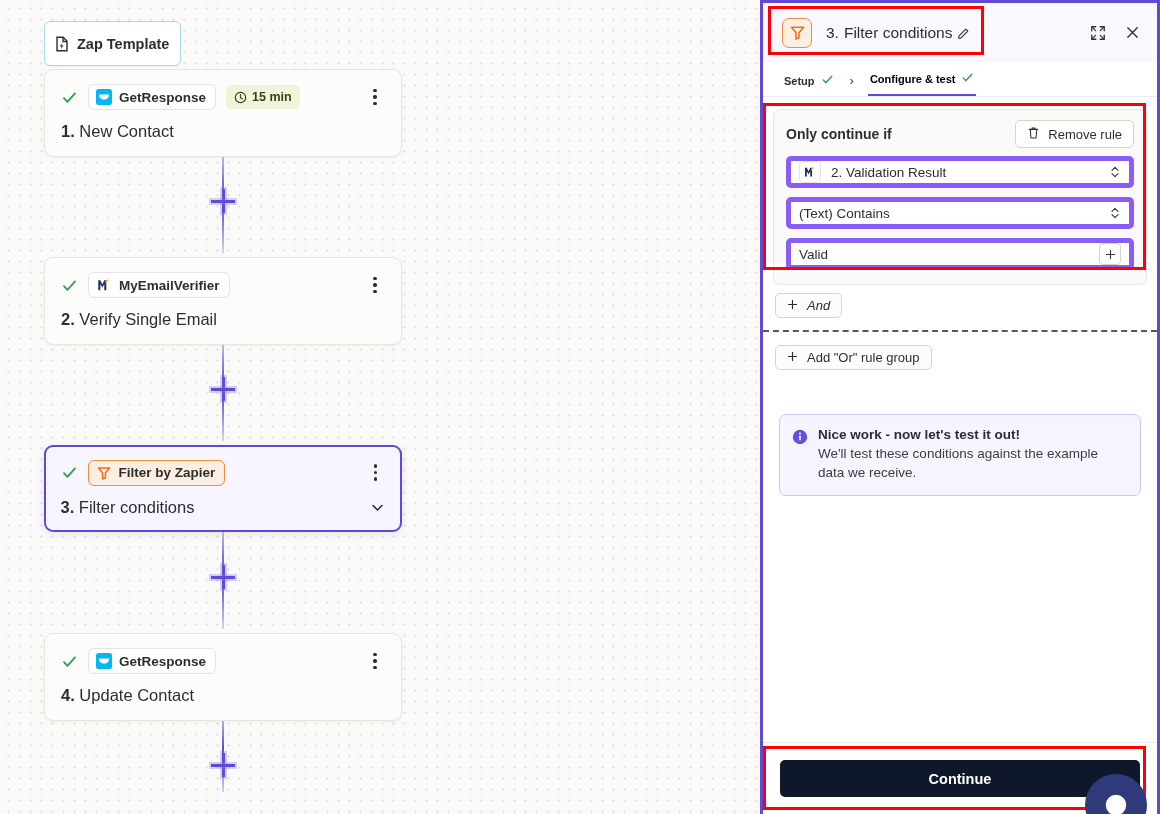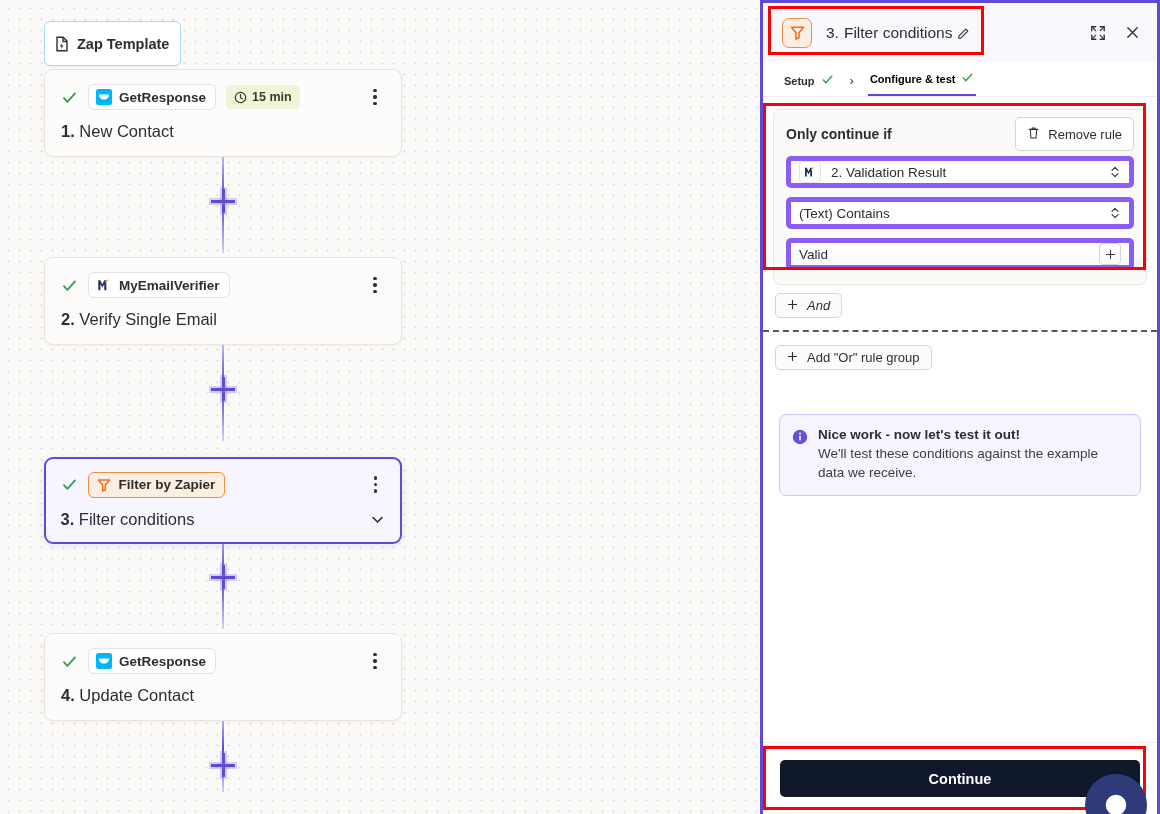--- a/index.html
+++ b/index.html
@@ -53,21 +53,20 @@
     position: absolute; left: 44px; width: 358px;
     background: #fdfcfb; border: 1px solid #e8e4df; border-radius: 9px;
     box-shadow: 0 1px 3px rgba(0,0,0,0.05);
     padding: 14px 16px 15px 16px;
     text-align: right;
   }
   .card.selected {
     background: #f7f5ff; border: 2.5px solid #5f49d6;
     box-shadow: 0 2px 8px rgba(95,73,214,0.12);
     padding: 12.5px 14.5px 13.5px 14.5px;
-    margin-top: 12px;
   }
   .card-row1 { display: flex; align-items: center; gap: 10px; position: relative; }
   .check { width: 17px; height: 17px; flex: none; }
   .app-chip {
     display: inline-flex; align-items: center; gap: 7px;
     height: 26px; padding: 0 9px 0 7px;
     background: #ffffff; border: 1px solid #e6e2dd; border-radius: 6px;
     font-size: 13.5px; font-weight: bold; color: #2d2e2e; white-space: nowrap;
   }
   .app-chip.filter-chip { background: #fdeee2; border: 1px solid #ef8c3f; }
@@ -133,21 +132,21 @@
   .panel-body { flex: 1; position: relative; overflow: hidden; background: #ffffff; }
 
   .rule-card {
     margin: 12px 10px 0 10px; background: #fbfaf9;
     border: 1px solid #e9e6e1; border-radius: 7px; padding: 11px 12px 14px 12px;
   }
   .rule-head { display: flex; align-items: center; justify-content: space-between; height: 26px; }
   .rule-head-title { font-size: 14px; font-weight: bold; color: #2d2e2e; }
   .btn-outline {
     display: inline-flex; align-items: center; gap: 8px;
-    height: 34px; padding: 12px 11px; background: #ffffff;
+    height: 28px; padding: 12px 11px; background: #ffffff;
     border: 1px solid #d8d4ce; border-radius: 5px;
     font-size: 13px; color: #2d2e2e; cursor: pointer;
   }
   .field {
     margin-top: 9px; height: 32px; background: #ffffff;
     border: 5px solid #8b5cf6; border-radius: 5px;
     display: flex; align-items: center; padding: 0 8px 0 8px; gap: 10px;
   }
   .field-ico {
     width: 22px; height: 22px; border: 1px solid #e6e2dd; border-radius: 4px;

